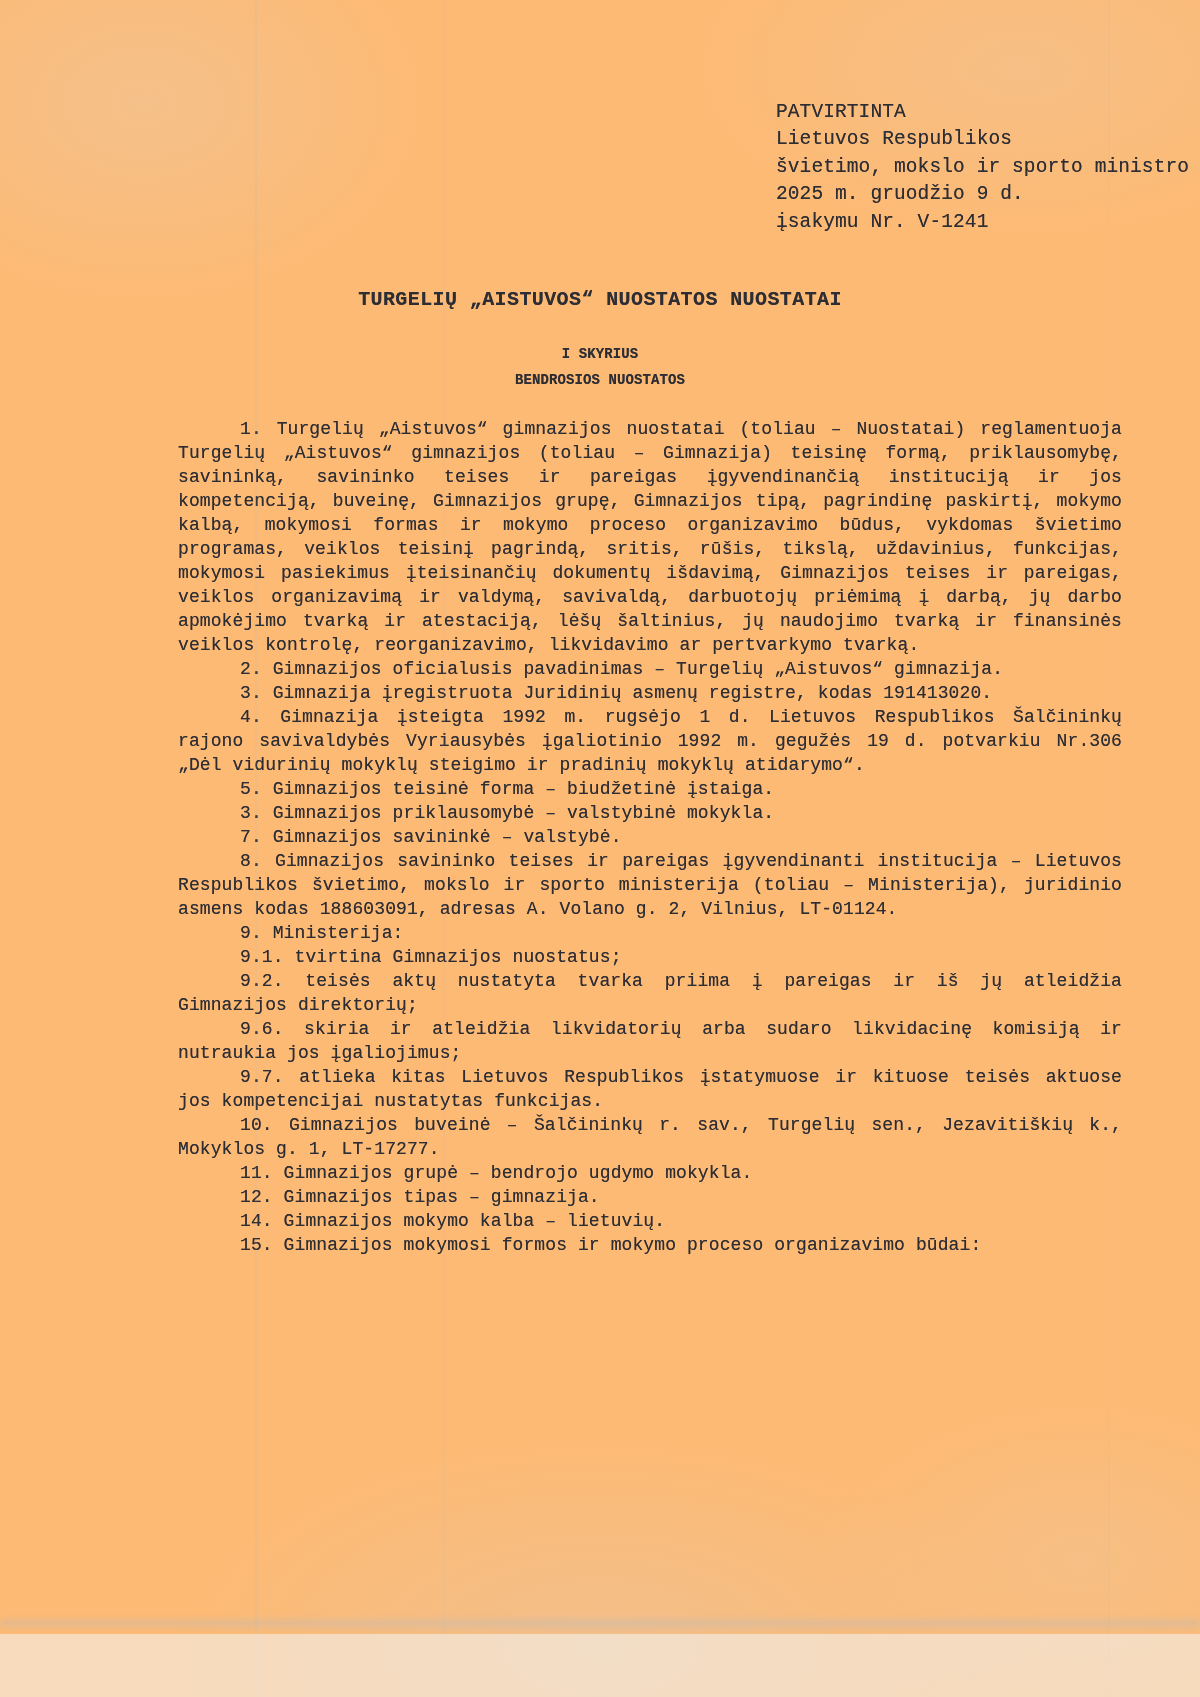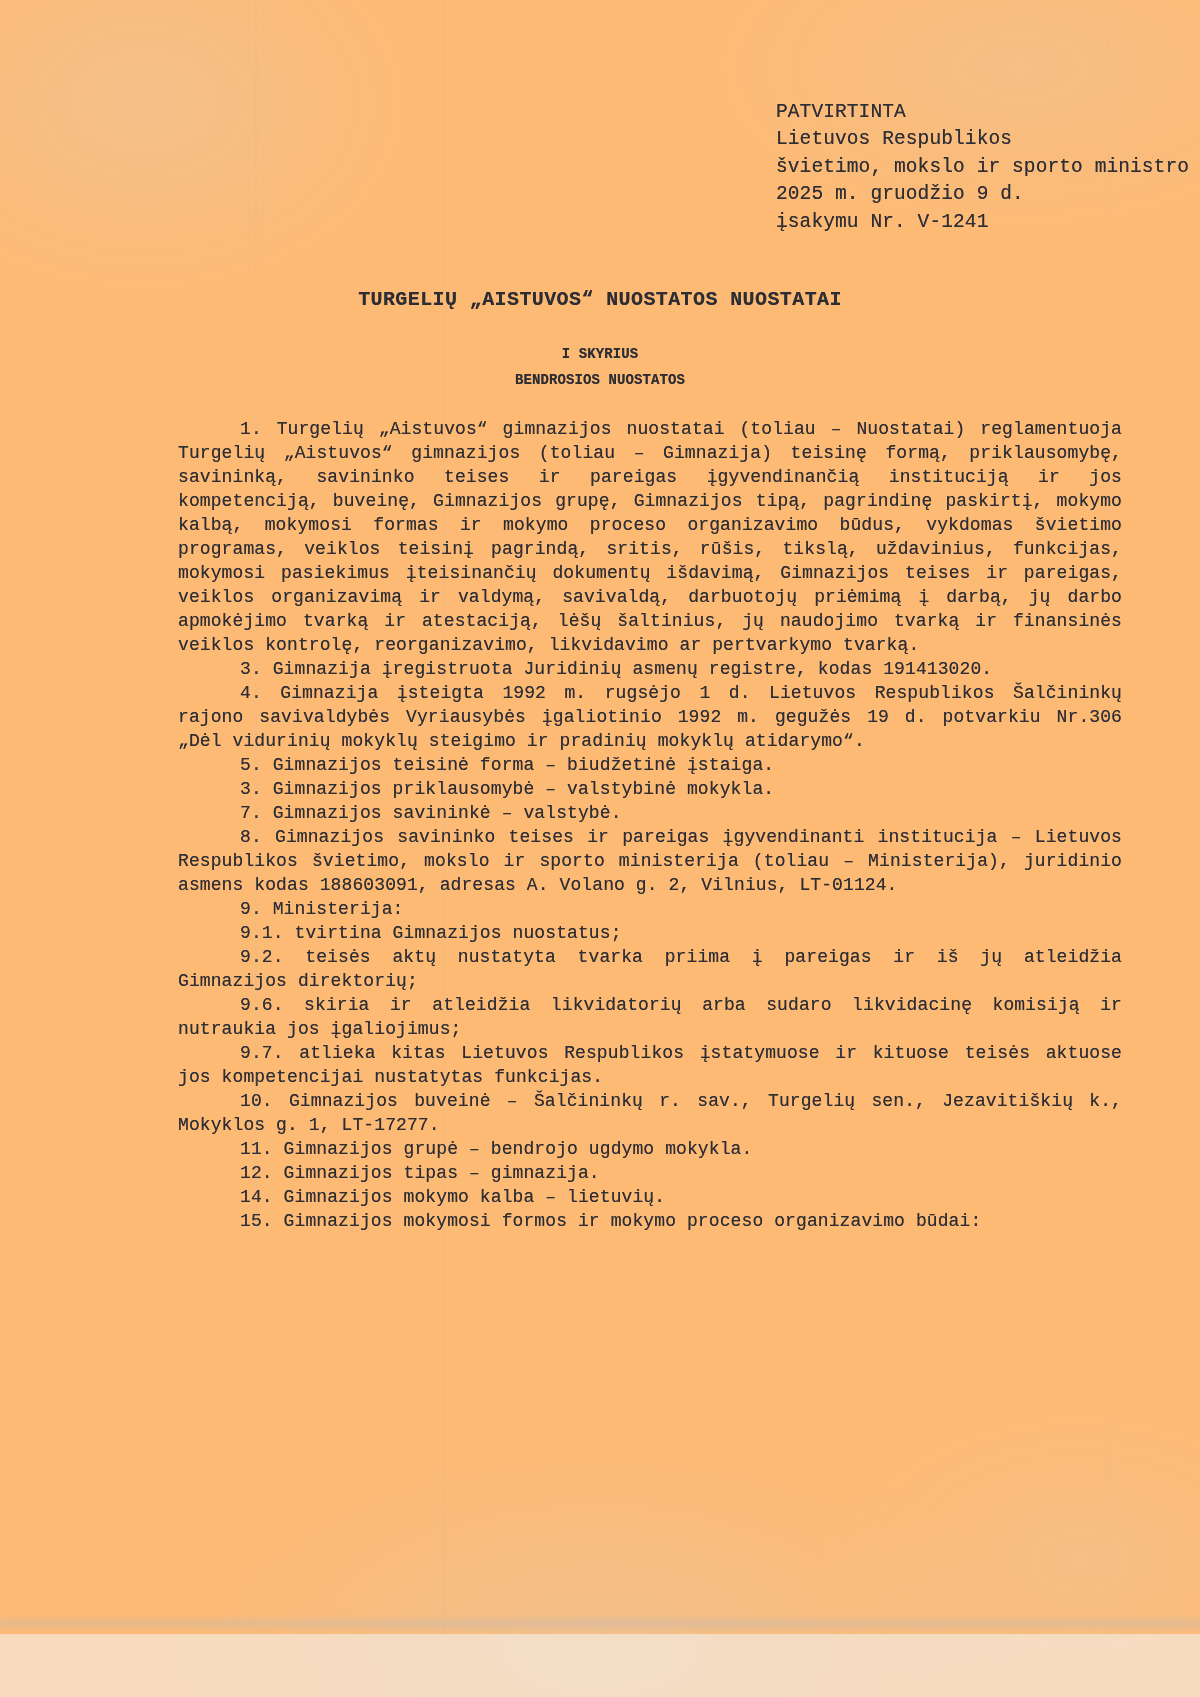--- a/index.html
+++ b/index.html
@@ -125,20 +125,21 @@
 
   <div class="doc-title scan-text">TURGELIŲ „AISTUVOS“ NUOSTATOS NUOSTATAI</div>
 
   <div class="chapter-heading scan-text">
     <div>I SKYRIUS</div>
     <div>BENDROSIOS NUOSTATOS</div>
   </div>
 
   <div class="body-text scan-text">
     <p>1. Turgelių „Aistuvos“ gimnazijos nuostatai (toliau – Nuostatai) reglamentuoja Turgelių „Aistuvos“ gimnazijos (toliau – Gimnazija) teisinę formą, priklausomybę, savininką, savininko teises ir pareigas įgyvendinančią instituciją ir jos kompetenciją, buveinę, Gimnazijos grupę, Gimnazijos tipą, pagrindinę paskirtį, mokymo kalbą, mokymosi formas ir mokymo proceso organizavimo būdus, vykdomas švietimo programas, veiklos teisinį pagrindą, sritis, rūšis, tikslą, uždavinius, funkcijas, mokymosi pasiekimus įteisinančių dokumentų išdavimą, Gimnazijos teises ir pareigas, veiklos organizavimą ir valdymą, savivaldą, darbuotojų priėmimą į darbą, jų darbo apmokėjimo tvarką ir atestaciją, lėšų šaltinius, jų naudojimo tvarką ir finansinės veiklos kontrolę, reorganizavimo, likvidavimo ar pertvarkymo tvarką.</p>
+    <p>2. Gimnazijos oficialusis pavadinimas – Turgelių „Aistuvos“ gimnazija.</p>
     <p>3. Gimnazija įregistruota Juridinių asmenų registre, kodas 191413020.</p>
     <p>4. Gimnazija įsteigta 1992 m. rugsėjo 1 d. Lietuvos Respublikos Šalčininkų rajono savivaldybės Vyriausybės įgaliotinio 1992 m. gegužės 19 d. potvarkiu Nr.306 „Dėl vidurinių mokyklų steigimo ir pradinių mokyklų atidarymo“.</p>
     <p>5. Gimnazijos teisinė forma – biudžetinė įstaiga.</p>
     <p>3. Gimnazijos priklausomybė – valstybinė mokykla.</p>
     <p>7. Gimnazijos savininkė – valstybė.</p>
     <p>8. Gimnazijos savininko teises ir pareigas įgyvendinanti institucija – Lietuvos Respublikos švietimo, mokslo ir sporto ministerija (toliau – Ministerija), juridinio asmens kodas 188603091, adresas A. Volano g. 2, Vilnius, LT-01124.</p>
     <p>9. Ministerija:</p>
     <p>9.1. tvirtina Gimnazijos nuostatus;</p>
     <p>9.2. teisės aktų nustatyta tvarka priima į pareigas ir iš jų atleidžia Gimnazijos direktorių;</p>
     <p>9.6. skiria ir atleidžia likvidatorių arba sudaro likvidacinę komisiją ir nutraukia jos įgaliojimus;</p>

